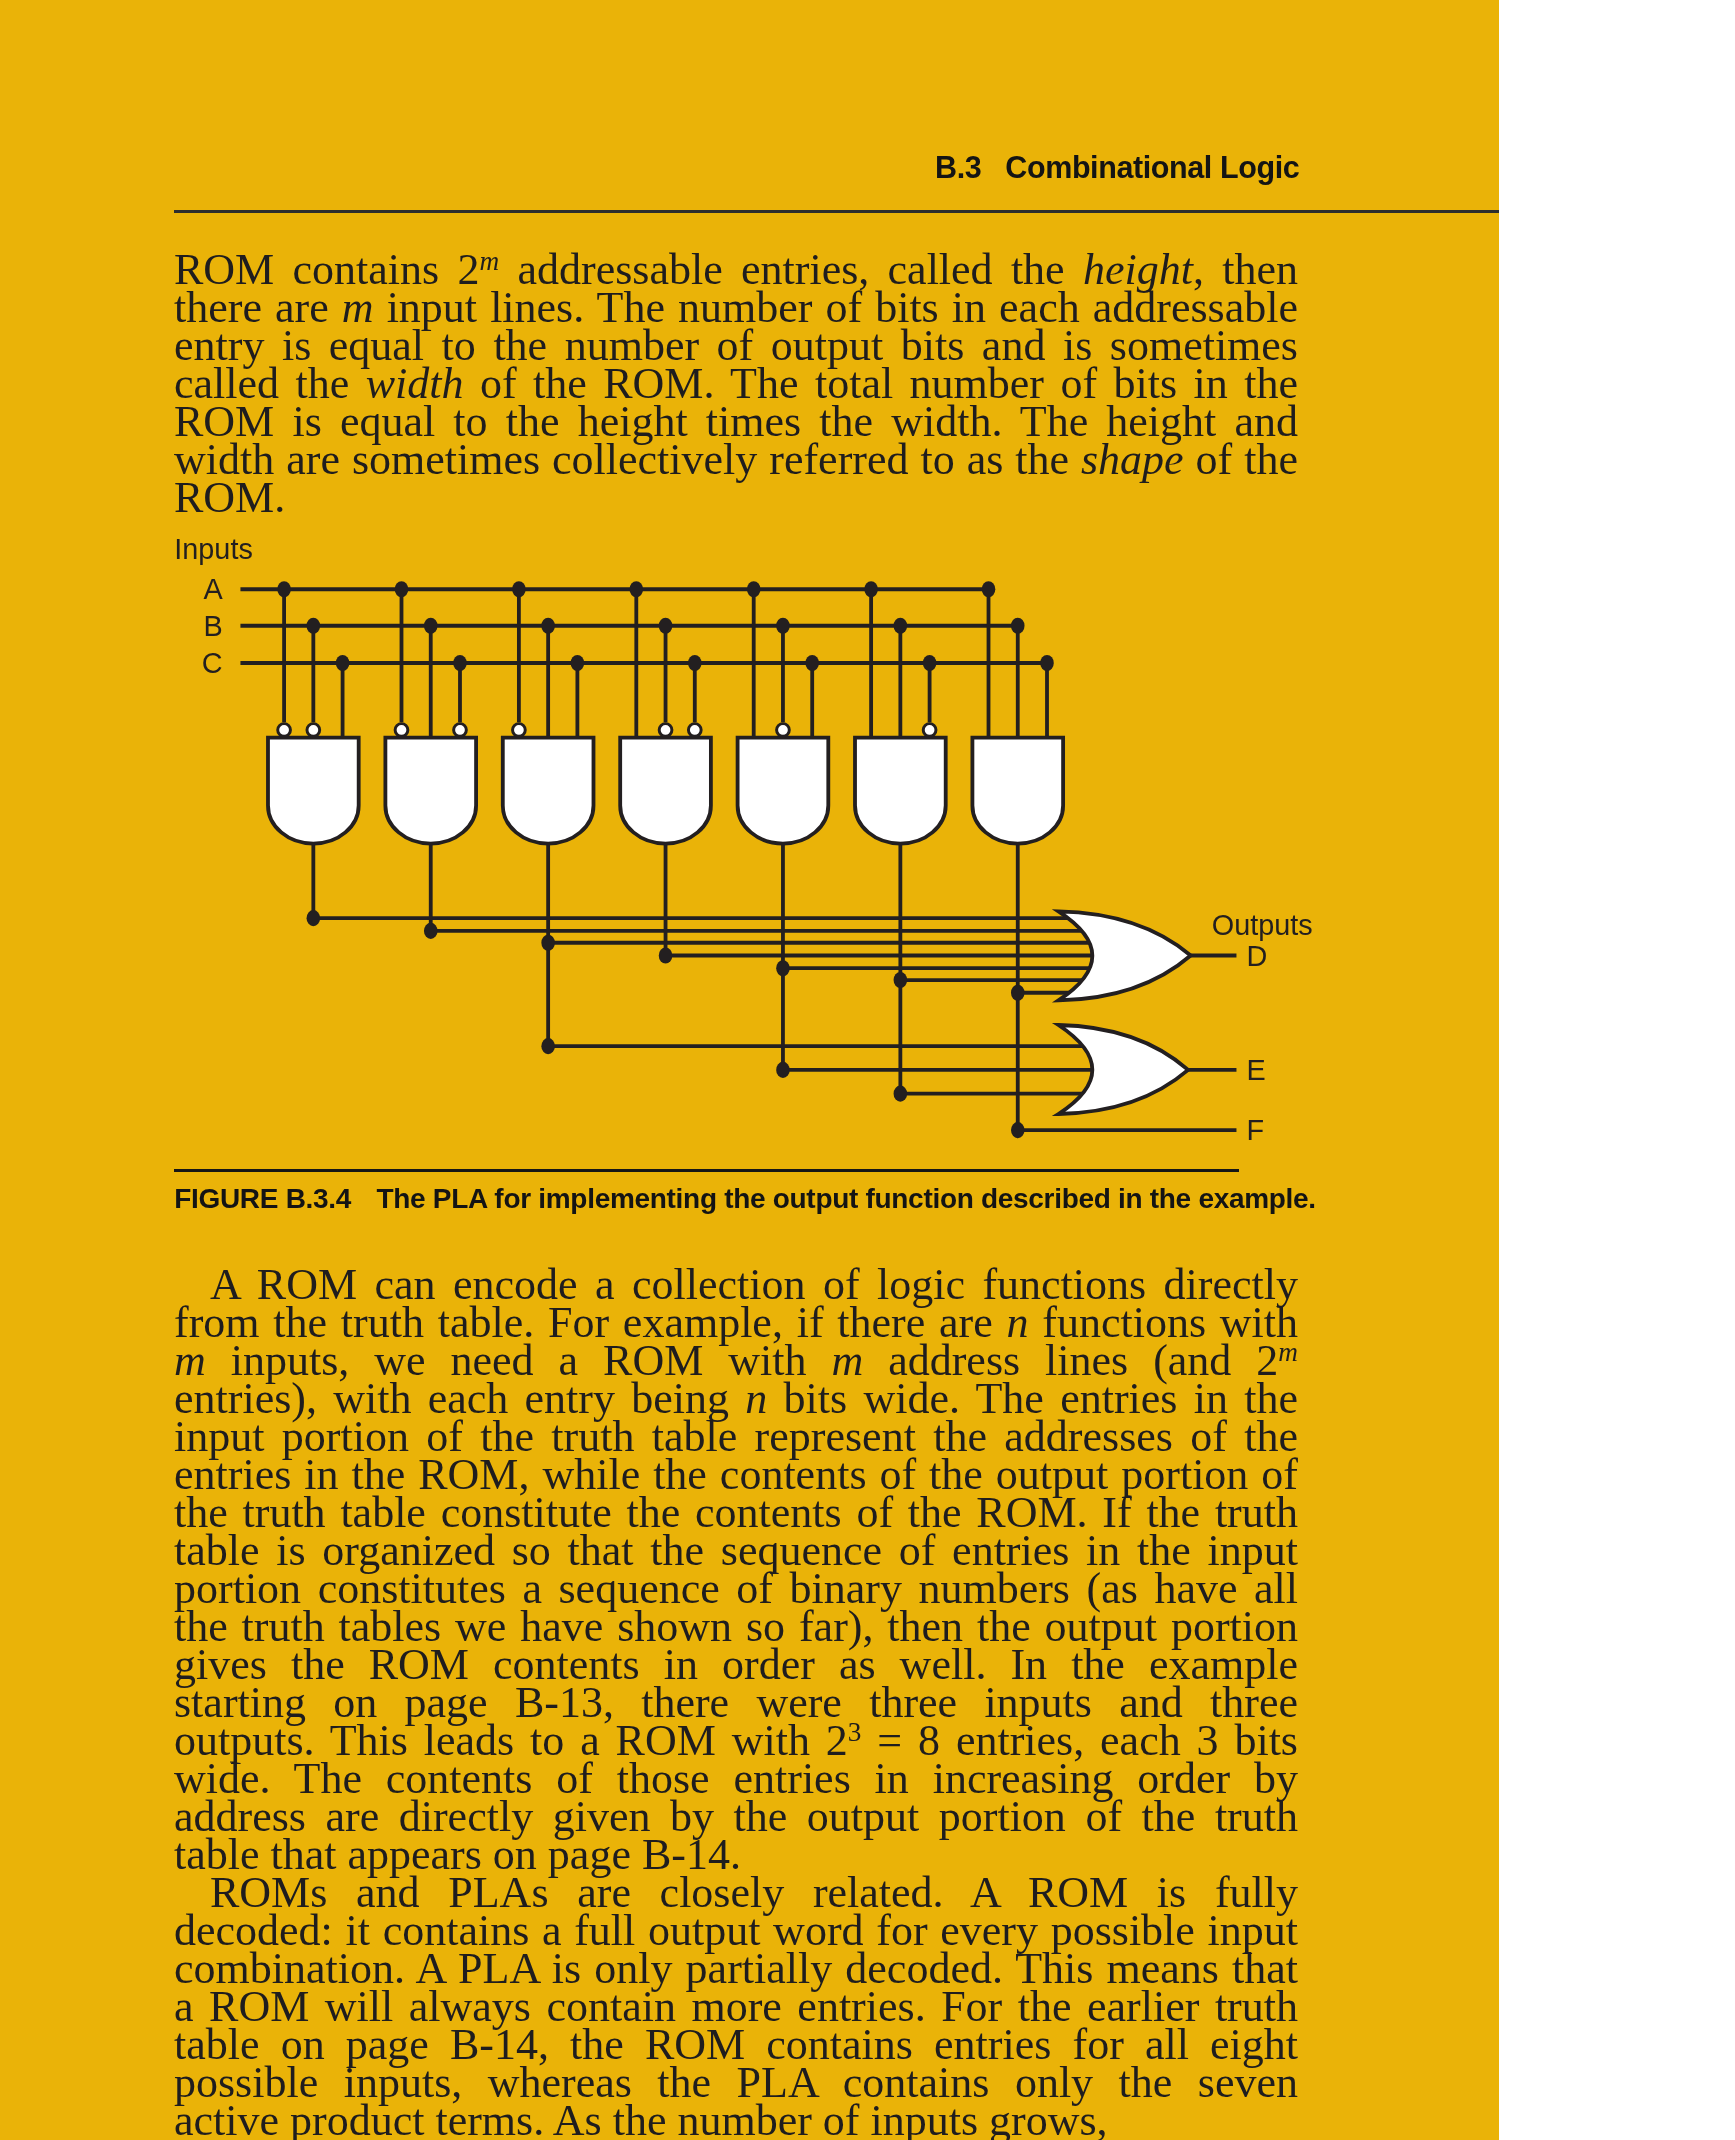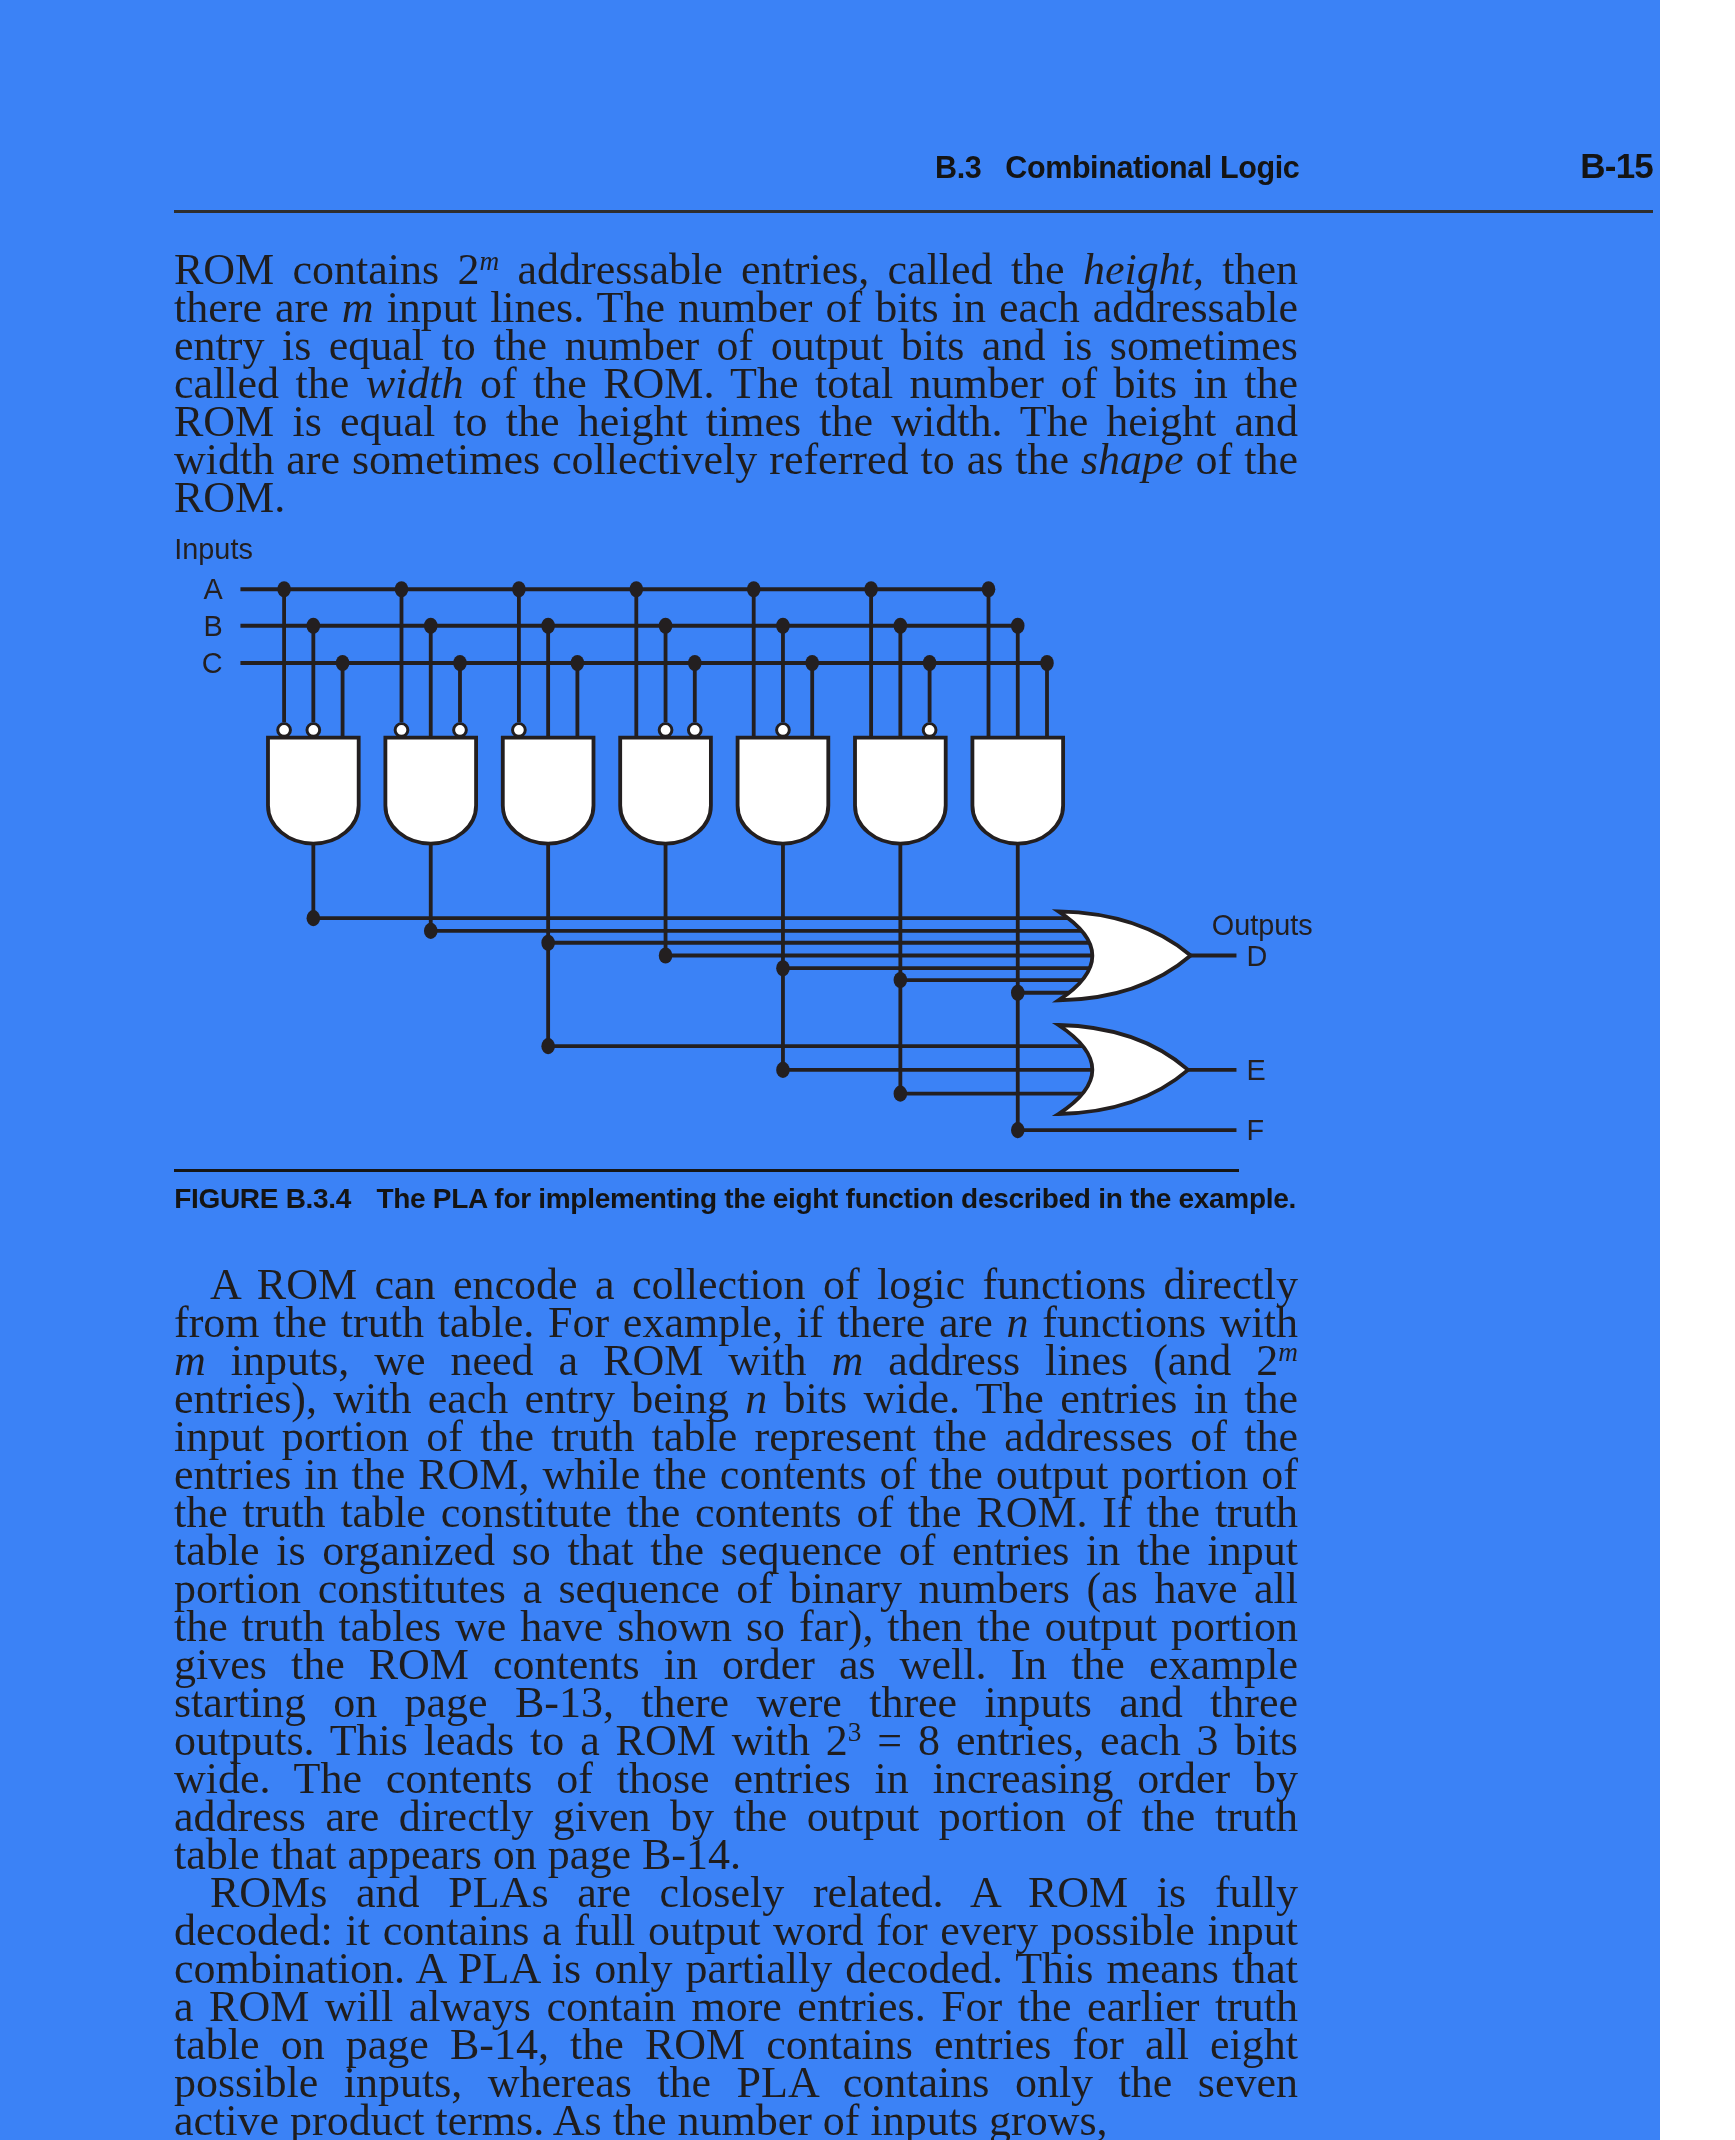--- a/index.html
+++ b/index.html
@@ -1,20 +1,20 @@
 <!DOCTYPE html>
 <html style="font-size:13.6px"><head>
 <meta charset="utf-8">
 <style>
   html, body { margin: 0; padding: 0; background: #ffffff; }
   .page {
     position: relative;
-    width: 1660px;
+    width: 1499px;
     height: 2141px;
-    background: #3b82f6;
+    background: #eab308;
     font-family: "Liberation Serif", serif;
     color: #1f1d1e;
     overflow: hidden;
   }
   
   .running-header {
     position: absolute;
     top: 146px; left: 174px; width: 1479px;
     display: flex; align-items: baseline;
     font-family: "Liberation Sans", sans-serif;
@@ -161,21 +161,21 @@
         <ellipse cx="784.5" cy="1129" rx="8" ry="9.5" fill="#231f20"></ellipse>
         <ellipse cx="923" cy="1144" rx="8" ry="9.5" fill="#231f20"></ellipse>
         <ellipse cx="1061.5" cy="1158" rx="8" ry="9.5" fill="#231f20"></ellipse>
         <ellipse cx="1200" cy="1173" rx="8" ry="9.5" fill="#231f20"></ellipse>
         <ellipse cx="646" cy="1236" rx="8" ry="9.5" fill="#231f20"></ellipse>
         <ellipse cx="923" cy="1264" rx="8" ry="9.5" fill="#231f20"></ellipse>
         <ellipse cx="1061.5" cy="1292" rx="8" ry="9.5" fill="#231f20"></ellipse>
         <ellipse cx="1200" cy="1335" rx="8" ry="9.5" fill="#231f20"></ellipse>
       </svg>
     <div class="caption-rule"></div>
-    <figcaption><b>FIGURE B.3.4</b><span class="cap-gap"></span><span>The PLA for implementing the eight function described in the example.</span></figcaption>
+    <figcaption><b>FIGURE B.3.4</b><span class="cap-gap"></span><span>The PLA for implementing the output function described in the example.</span></figcaption>
   </figure>
 
   <div class="bodytext">
     <p class="body indent">A ROM can encode a collection of logic functions directly from the truth table. For example, if there are <i>n</i> functions with <i>m</i> inputs, we need a ROM with <i>m</i> address lines (and 2<sup><i>m</i></sup> entries), with each entry being <i>n</i> bits wide. The entries in the input portion of the truth table represent the addresses of the entries in the ROM, while the contents of the output portion of the truth table constitute the contents of the ROM. If the truth table is organized so that the sequence of entries in the input portion constitutes a sequence of binary numbers (as have all the truth tables we have shown so far), then the output portion gives the ROM contents in order as well. In the example starting on page B-13, there were three inputs and three outputs. This leads to a ROM with 2<sup>3</sup> = 8 entries, each 3 bits wide. The contents of those entries in increasing order by address are directly given by the output portion of the truth table that appears on page B-14.</p>
     <p class="body indent">ROMs and PLAs are closely related. A ROM is fully decoded: it contains a full output word for every possible input combination. A PLA is only partially decoded. This means that a ROM will always contain more entries. For the earlier truth table on page B-14, the ROM contains entries for all eight possible inputs, whereas the PLA contains only the seven active product terms. As the number of inputs grows,</p>
   </div>
 
 </div>
 
 

